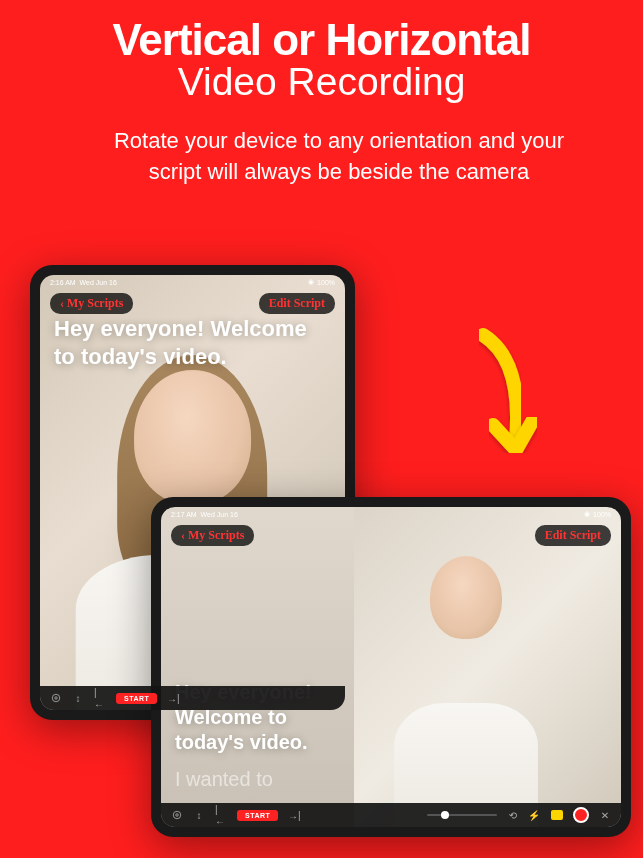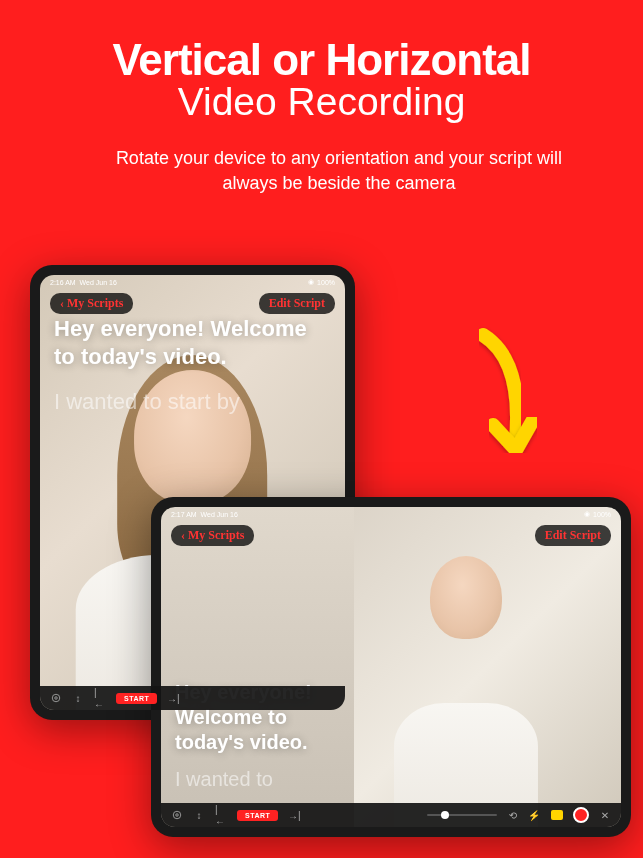--- a/index.html
+++ b/index.html
@@ -7,34 +7,34 @@
       width: 643px;
       height: 858px;
       background: #FF1E1E;
       font-family: -apple-system, BlinkMacSystemFont, 'Segoe UI', Helvetica, Arial, sans-serif;
       overflow: hidden;
       position: relative;
     }
     .header {
       text-align: center;
       color: white;
-      padding-top: 35px;
+      padding-top: 15px;
     }
     .title-main {
       font-size: 44px;
       font-weight: 700;
       letter-spacing: -1px;
     }
     .title-sub {
       font-size: 39px;
       font-weight: 400;
       margin-top: -5px;
     }
     .description {
-      font-size: 18px;
+      font-size: 22px;
       font-weight: 400;
       margin-top: 22px;
       line-height: 1.4;
       padding: 0 60px;
       margin-left: 35px;
     }
 
     
     .device {
       position: absolute;
@@ -297,21 +297,20 @@
       </span>
     </div>
 
     <div class="top-pills">
       <div class="pill">‹ My Scripts</div>
       <div class="pill">Edit Script</div>
     </div>
 
     <div class="script-overlay">
       <div class="script-line-primary">Hey everyone! Welcome to today's video.</div>
-      <div class="script-line-secondary">I wanted to start by</div>
     </div>
 
     <div class="bottom-bar">
       <div class="bar-icon">
         <svg viewBox="0 0 24 24" width="10" height="10" fill="none" stroke="#aaa" stroke-width="2">
             <circle cx="12" cy="12" r="3"></circle>
             <circle cx="12" cy="12" r="9"></circle>
           </svg>
       </div>
       <div class="bar-icon">↕</div>

